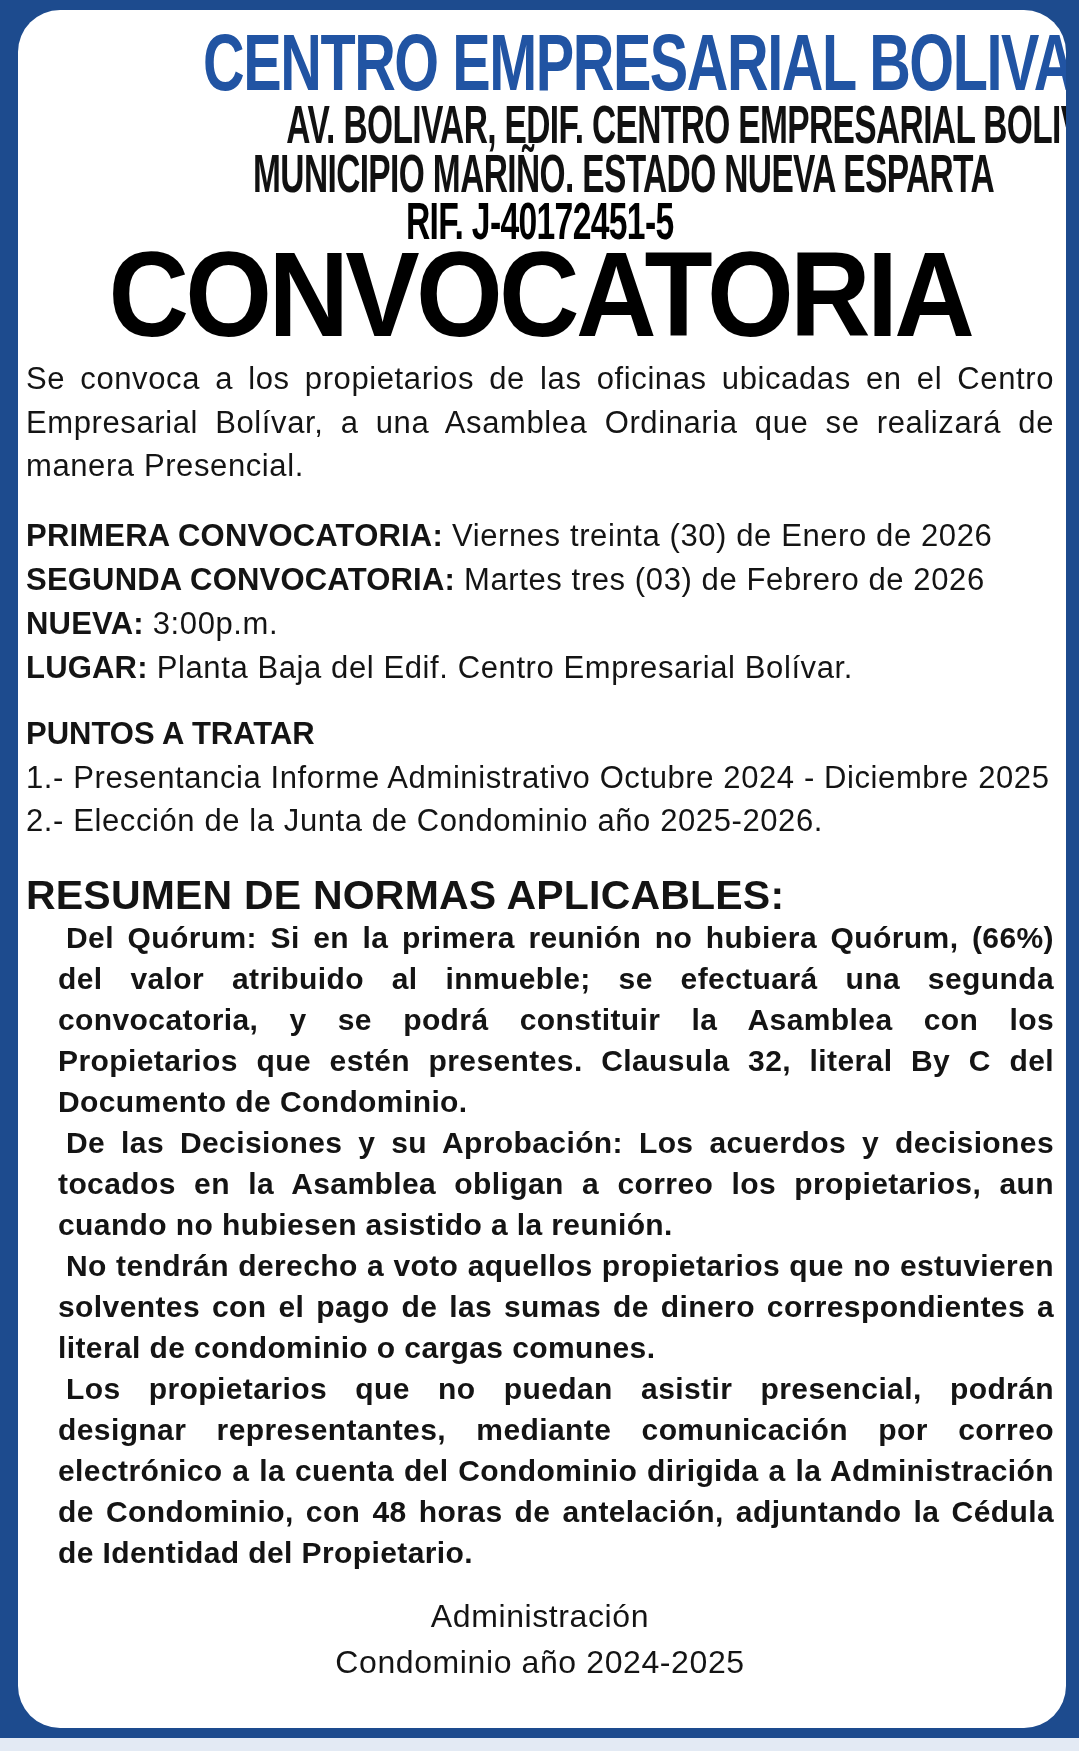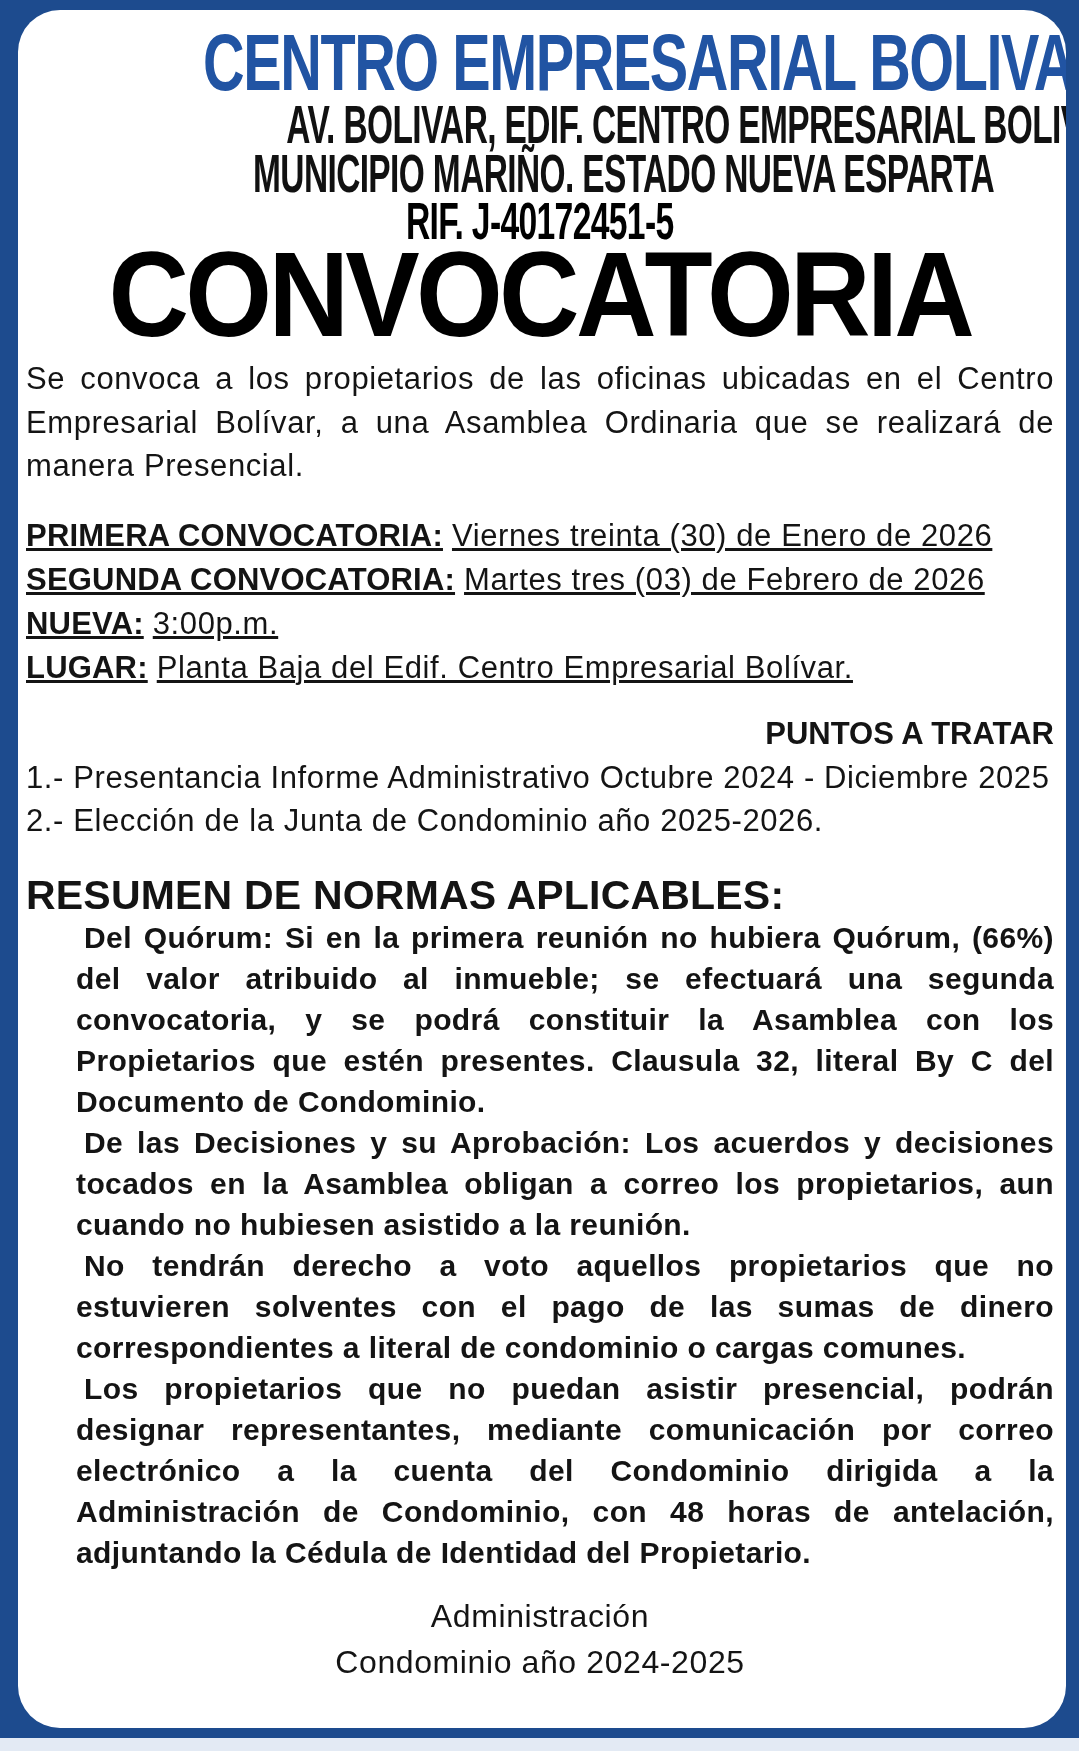--- a/index.html
+++ b/index.html
@@ -40,33 +40,33 @@
     margin:2px 0 16px 0;line-height:94px;font-size:120px;color:#000000;
   }
   .banner .cond{transform:scaleX(0.93);letter-spacing:-4px;font-weight:800;}
   .body-text{
     font-size:31px;line-height:43.5px;letter-spacing:0.6px;
   }
   .intro{
     margin:0 0 26px 0;
     text-align:justify;
   }
-  .sched-line{line-height:44px;text-decoration:underline;}
+  .sched-line{line-height:44px;}
   .sched-label{font-weight:700;margin-right:9px;letter-spacing:0.2px;}
   .schedule{margin-bottom:22px;}
   .agenda-heading{
-    font-weight:700;text-align:right;font-size:31px;line-height:44px;margin:0;
+    font-weight:700;text-align:left;font-size:31px;line-height:44px;margin:0;
   }
   .agenda-item{margin:0;text-align:justify;}
   .agenda{margin-bottom:30px;}
   .rules-heading{
     font-weight:700;font-size:41px;line-height:44px;margin:0;letter-spacing:0.2px;
   }
   .rule-par{
-    margin:0 0 0 50px;
+    margin:0 0 0 32px;
     text-indent:8px;
     font-weight:700;
     font-size:30px;line-height:41px;letter-spacing:0.4px;
     text-align:justify;
   }
   .signature{
     margin-top:20px;text-align:center;font-size:32px;line-height:46px;letter-spacing:0.6px;
   }
 </style>
 </head>

